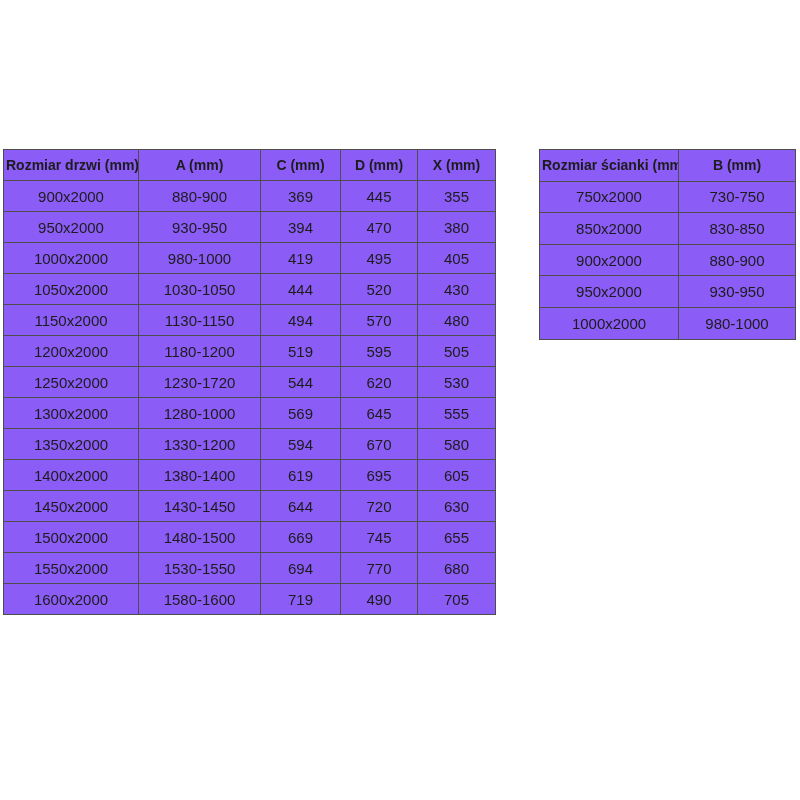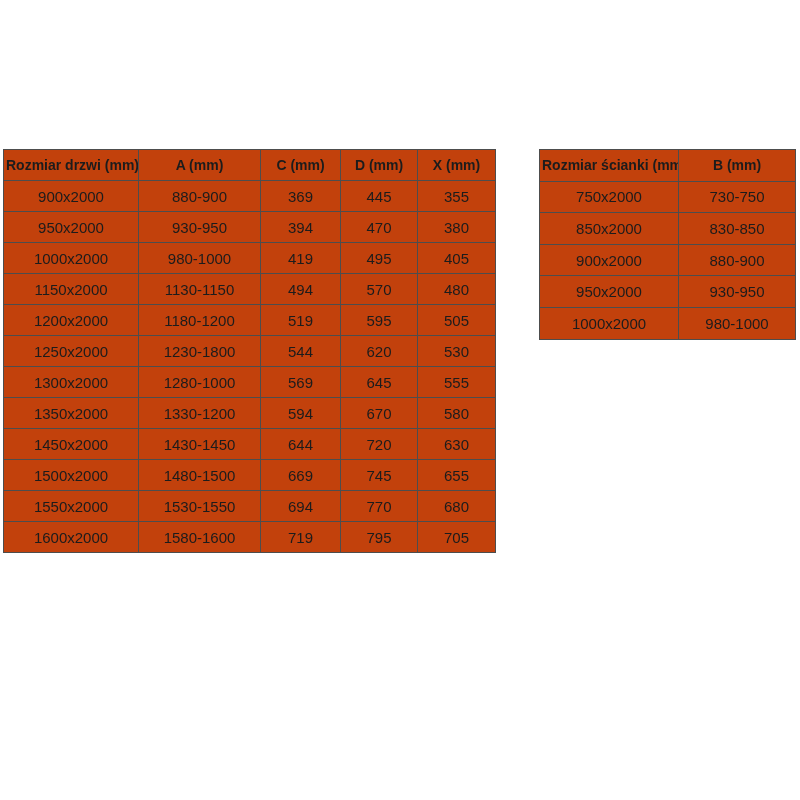--- a/index.html
+++ b/index.html
@@ -15,21 +15,21 @@
     position: relative;
     width: 800px;
     height: 800px;
     background: #ffffff;
     overflow: hidden;
   }
   table.spec {
     position: absolute;
     border-collapse: collapse;
     table-layout: fixed;
-    background: #c2410c;
+    background: #8b5cf6;
   }
   table.spec th,
   table.spec td {
     border: 1px solid #4d4d4d;
     text-align: center;
     vertical-align: middle;
     padding: 0 2px;
     font-size: 15px;
     font-weight: 400;
     color: #1c1c1c;
@@ -95,55 +95,69 @@
           <td>380</td>
         </tr>
         <tr>
           <td>1000x2000</td>
           <td>980-1000</td>
           <td>419</td>
           <td>495</td>
           <td>405</td>
         </tr>
         <tr>
+          <td>1050x2000</td>
+          <td>1030-1050</td>
+          <td>444</td>
+          <td>520</td>
+          <td>430</td>
+        </tr>
+        <tr>
           <td>1150x2000</td>
           <td>1130-1150</td>
           <td>494</td>
           <td>570</td>
           <td>480</td>
         </tr>
         <tr>
           <td>1200x2000</td>
           <td>1180-1200</td>
           <td>519</td>
           <td>595</td>
           <td>505</td>
         </tr>
         <tr>
           <td>1250x2000</td>
-          <td>1230-1800</td>
+          <td>1230-1720</td>
           <td>544</td>
           <td>620</td>
           <td>530</td>
         </tr>
         <tr>
           <td>1300x2000</td>
           <td>1280-1000</td>
           <td>569</td>
           <td>645</td>
           <td>555</td>
         </tr>
         <tr>
           <td>1350x2000</td>
           <td>1330-1200</td>
           <td>594</td>
           <td>670</td>
           <td>580</td>
         </tr>
         <tr>
+          <td>1400x2000</td>
+          <td>1380-1400</td>
+          <td>619</td>
+          <td>695</td>
+          <td>605</td>
+        </tr>
+        <tr>
           <td>1450x2000</td>
           <td>1430-1450</td>
           <td>644</td>
           <td>720</td>
           <td>630</td>
         </tr>
         <tr>
           <td>1500x2000</td>
           <td>1480-1500</td>
           <td>669</td>
@@ -154,21 +168,21 @@
           <td>1550x2000</td>
           <td>1530-1550</td>
           <td>694</td>
           <td>770</td>
           <td>680</td>
         </tr>
         <tr>
           <td>1600x2000</td>
           <td>1580-1600</td>
           <td>719</td>
-          <td>795</td>
+          <td>490</td>
           <td>705</td>
         </tr>
       </tbody>
   </table>
 
   <table class="spec" id="wall-table">
     <colgroup>
         <col style="width: 139px;">
         <col style="width: 117px;">
       </colgroup>

